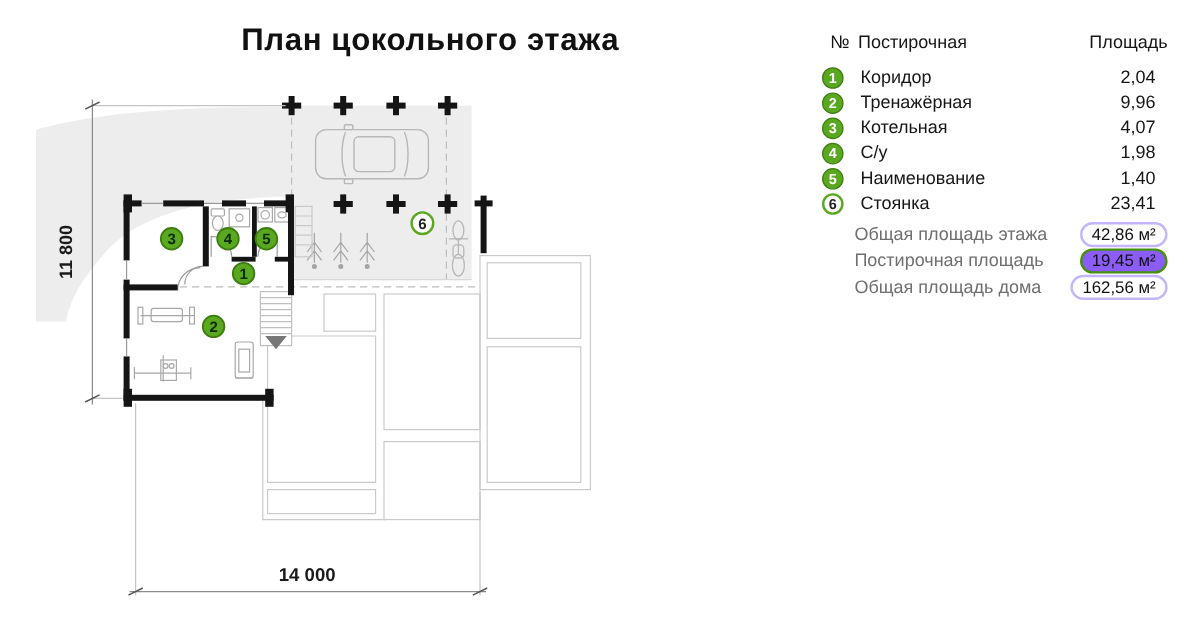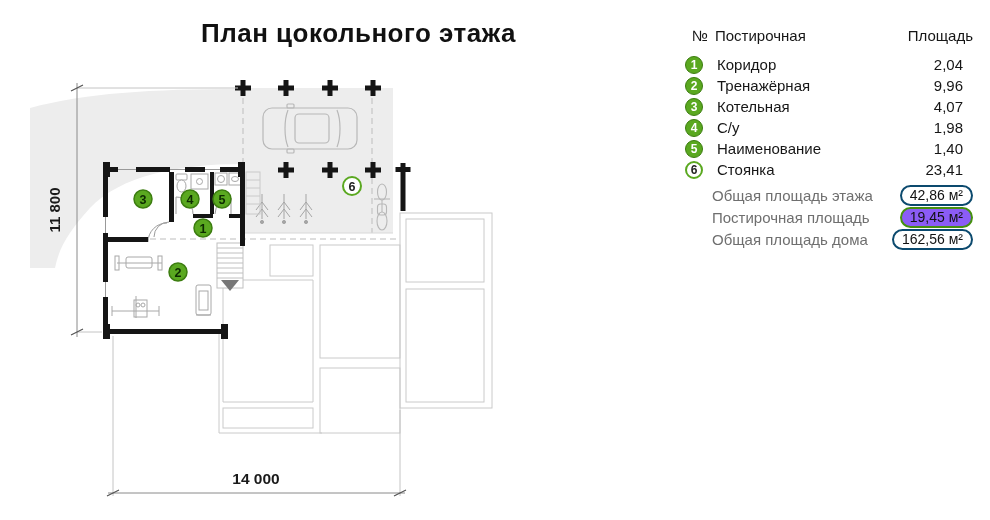--- a/index.html
+++ b/index.html
@@ -20,21 +20,21 @@
   .marker{width:18px;height:18px;border-radius:50%;display:flex;align-items:center;
           justify-content:center;font-size:12px;font-weight:700;box-sizing:border-box;}
   .marker.filled{background:#5aa820;color:#fff;border:1px solid #3c7d10;}
   .marker.outlined{background:#fff;color:#222;border:2px solid #5aa820;}
   .room-name{padding-left:2px;}
   .room-area{justify-self:end;padding-right:10px;}
   .totals{margin-top:4px;}
   .total-row{display:grid;grid-template-columns:1fr auto;height:22px;align-items:center;
           font-size:15px;color:#6f6f6f;margin-left:27px;}
   .pill{justify-self:end;height:17px;line-height:17px;border-radius:11px;padding:0 8px;
-          font-size:14px;color:#111;border:2px solid #0c4a6e;background:#fff;white-space:nowrap;}
+          font-size:14px;color:#111;border:2px solid #c4b5fd;background:#fff;white-space:nowrap;}
   .pill.filled{background:#8b5cf6;border-color:#45900f;}
 </style>
 </head>
 <body>
 
 <div class="canvas">
 
   <div class="page-title">План цокольного этажа</div>
 
   <svg class="plan-svg" width="660" height="520" viewBox="0 0 660 520">

